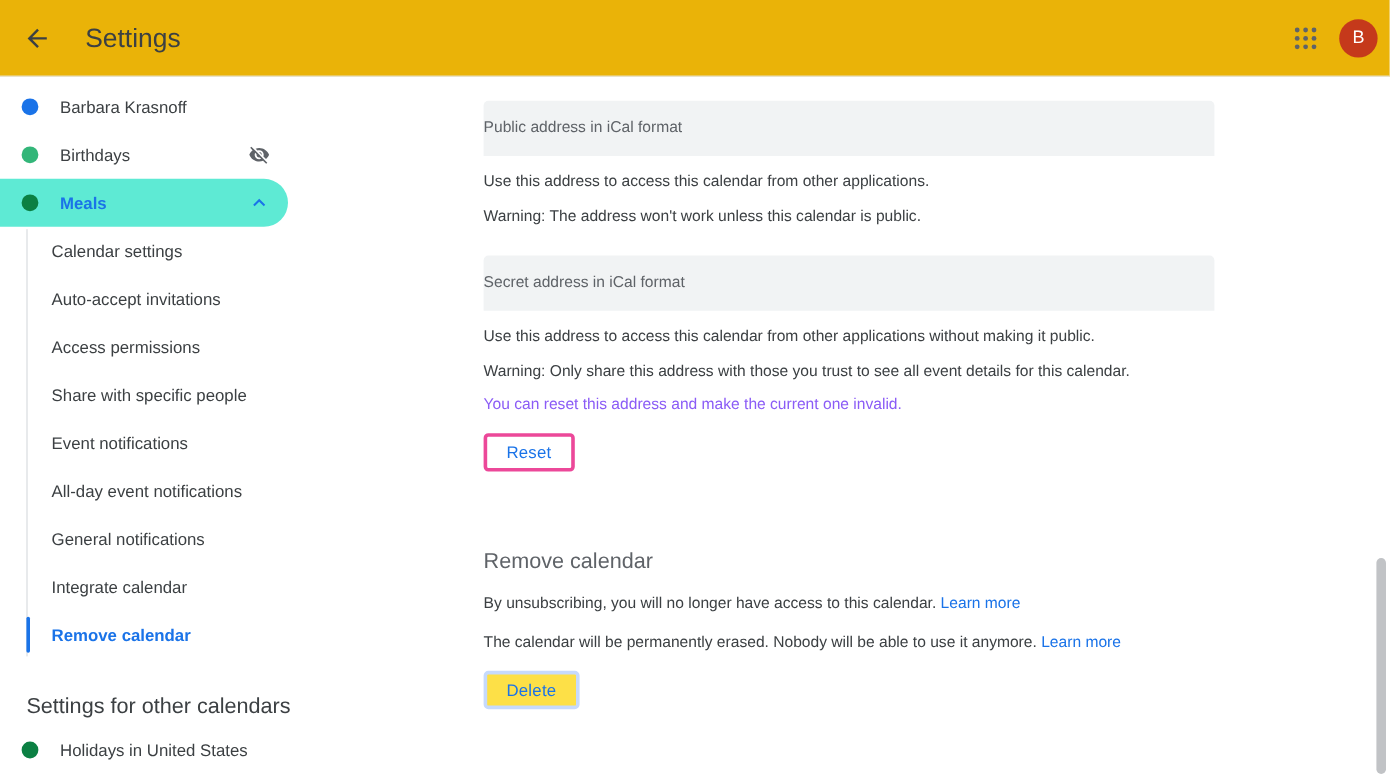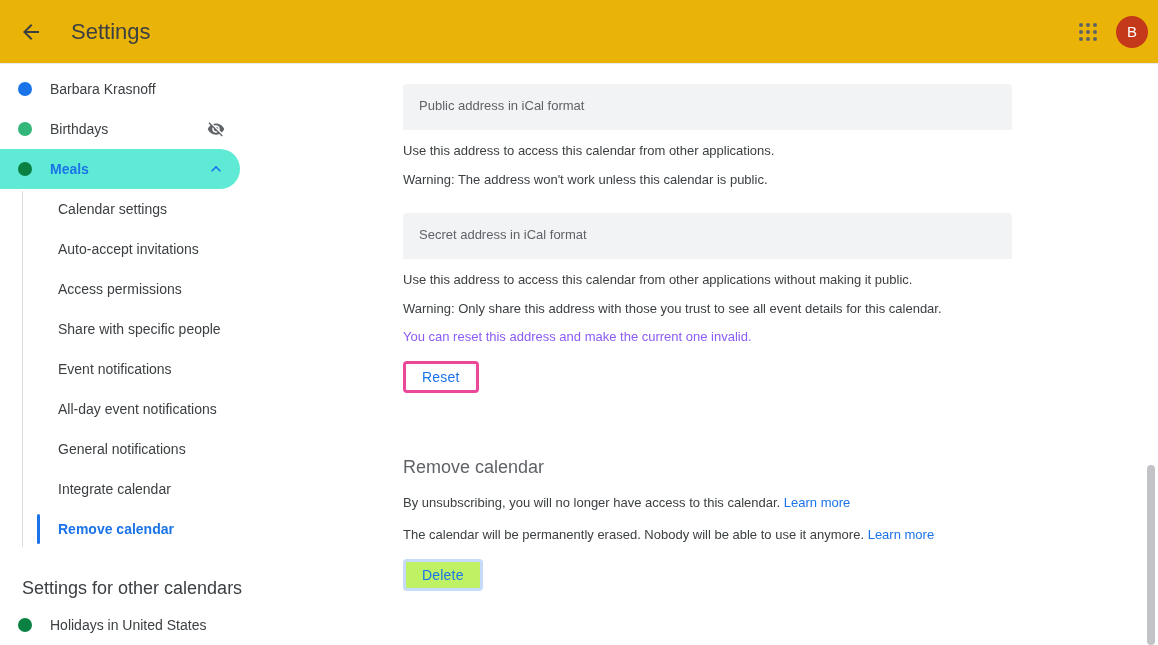--- a/index.html
+++ b/index.html
@@ -121,21 +121,21 @@
     flex: 0 0 auto;
     display: flex; align-items: center; justify-content: center;
     width: 20px; height: 20px;
     cursor: pointer;
   }
 
   
   .subnav {
     position: relative;
     margin-left: 22px;
-    padding-left: 16px;
+    padding-left: 1px;
   }
   .subnav::before {
     content: "";
     position: absolute;
     left: 0; top: 2px;
     width: 1px;
     height: 356px;
     background: #dadce0;
   }
   .sub-row {
@@ -184,21 +184,21 @@
     position: relative;
     padding-left: 147px;
     padding-top: 19px;
   }
 
   .field {
     width: 609px;
     height: 46px;
     background: #f1f3f4;
     border-radius: 4px 4px 0 0;
-    padding: 14px 16px 0 16px;
+    padding: 14px 16px 0 0;
     cursor: text;
   }
   .field-label {
     font-size: 13px;
     color: #5f6368;
     line-height: 16px;
     white-space: nowrap;
   }
 
   .help {
@@ -222,21 +222,21 @@
     background: #ffffff;
     color: #1a73e8;
     font-size: 14px;
     font-weight: 500;
     font-family: "Liberation Sans", sans-serif;
     letter-spacing: 0.2px;
     cursor: pointer;
     white-space: nowrap;
   }
   .btn.focused {
-    background: #bef264;
+    background: #fde047;
     border-color: #c6dafc;
   }
 
   .section-title {
     font-size: 18px;
     color: #5f6368;
     font-weight: 400;
     white-space: nowrap;
   }
   .lnk {

